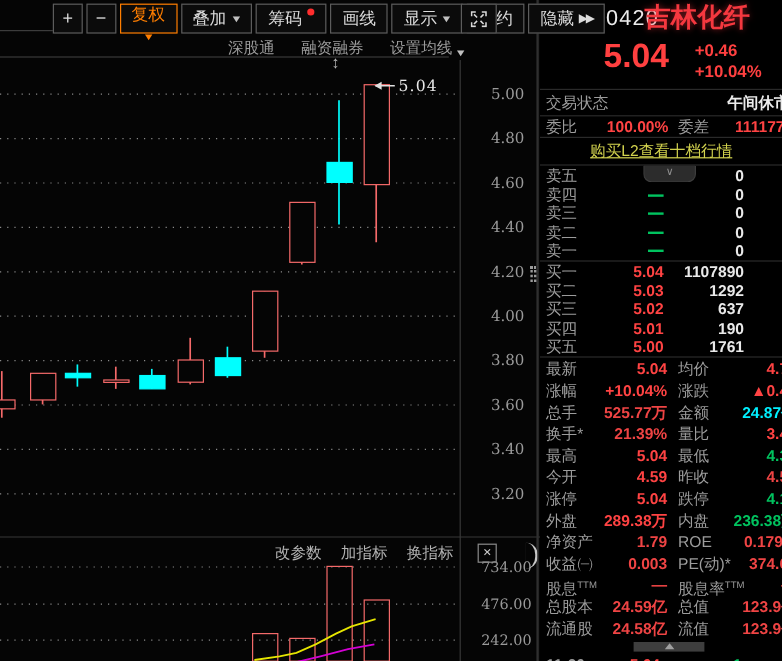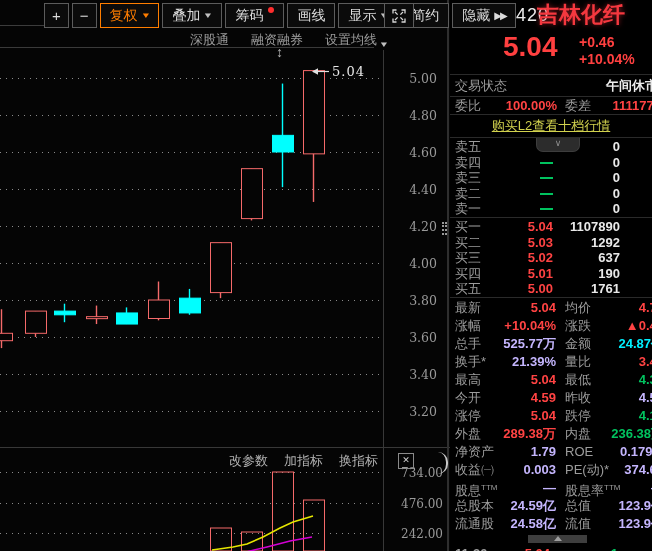--- a/index.html
+++ b/index.html
@@ -3,21 +3,21 @@
 <meta charset="utf-8">
 <style>
   html,body{margin:0;padding:0;background:#000;}
   .app{position:relative;width:652px;height:551px;overflow:hidden;background:#050505;
        font-family:"Liberation Sans","DejaVu Sans",sans-serif;}
   
   .toolbar{position:absolute;left:44px;top:3px;display:flex;gap:3px;z-index:5;}
   .tbtn{display:flex;align-items:center;gap:4px;height:23px;padding:0 9px;border:1px solid #5c5c5c;
         background:#0b0b0b;color:#dcdcdc;font-size:14px;cursor:pointer;white-space:nowrap;}
   .tbtn.sq{padding:0 7px;font-size:15px;}
-  .tbtn.active{color:#ff7e00;border-color:#ff7e00;}
+  .tbtn.active{color:#ff7e00;border-color:#ff7e00;flex-direction:column;}
   .caret{font-size:8px;color:#c0c0c0;transform:scaleX(1.3);}
   .tbtn.active .caret{color:#ff7e00;}
   .dot{width:6px;height:6px;border-radius:50%;background:#ff2d2d;align-self:flex-start;margin-top:3px;margin-left:1px;}
   .suffix{font-size:10px;letter-spacing:-2px;color:#dcdcdc;}
   .tline{position:absolute;left:0;top:25px;width:45px;height:1px;background:#3c3c3c;}
   .subbar{position:absolute;left:190px;top:31px;display:flex;gap:22px;font-size:13px;color:#9c9c9c;}
   .subitem{display:flex;gap:3px;align-items:flex-end;cursor:pointer;}
   .subline{position:absolute;left:0;top:47px;width:374px;height:1px;background:#3a3a3a;}
   .splitter{position:absolute;left:276px;top:44px;color:#b5b5b5;font-size:14px;font-weight:bold;cursor:row-resize;}
   
@@ -28,21 +28,21 @@
           text-align:center;margin-left:4px;cursor:pointer;}
   .vdivider{position:absolute;left:447px;top:0;width:2px;height:551px;background:#2f2f2f;}
   .grip{position:absolute;left:442px;top:222px;width:1px;height:13px;border-left:2px dotted #9a9a9a;
         border-right:2px dotted #9a9a9a;cursor:col-resize;}
   .bracket{position:absolute;left:438px;top:452px;width:8px;height:22px;border-right:2px solid #c8c8c8;
            border-radius:0 10px 10px 0;}
   
   .panel{position:absolute;left:450px;top:0;width:215px;height:551px;font-size:13px;background:#000;}
   .sep{position:absolute;left:0;width:215px;height:1px;background:#2a2a2a;}
   .lab{color:#9c9c9c;}
-  .r{color:#ff4343;} .g{color:#00c35f;} .w{color:#c4b5fd;} .c{color:#00f0ff;}
+  .r{color:#ff4343;} .g{color:#00c35f;} .w{color:#ef4444;} .c{color:#00f0ff;}
   .back{position:absolute;left:4px;top:7px;color:#cfcfcf;font-size:13px;cursor:pointer;}
   .code{position:absolute;left:33px;top:5px;font-size:18px;color:#ececec;letter-spacing:1px;}
   .sname{position:absolute;left:87px;top:0px;font-size:22px;font-weight:bold;color:#f5383f;
          text-shadow:0 0 5px rgba(250,50,60,.55);}
   .big{position:absolute;left:53px;top:31px;font-size:28px;font-weight:bold;color:#ff4040;}
   .chg{position:absolute;left:129px;top:34px;font-size:14px;font-weight:bold;color:#ff4040;line-height:17px;}
   .chg span{display:block;}
   .prow{position:absolute;left:0;width:100%;}
   .lab5{position:absolute;left:5px;}
   .statusv{position:absolute;right:7px;color:#ececec;font-weight:bold;white-space:nowrap;}

